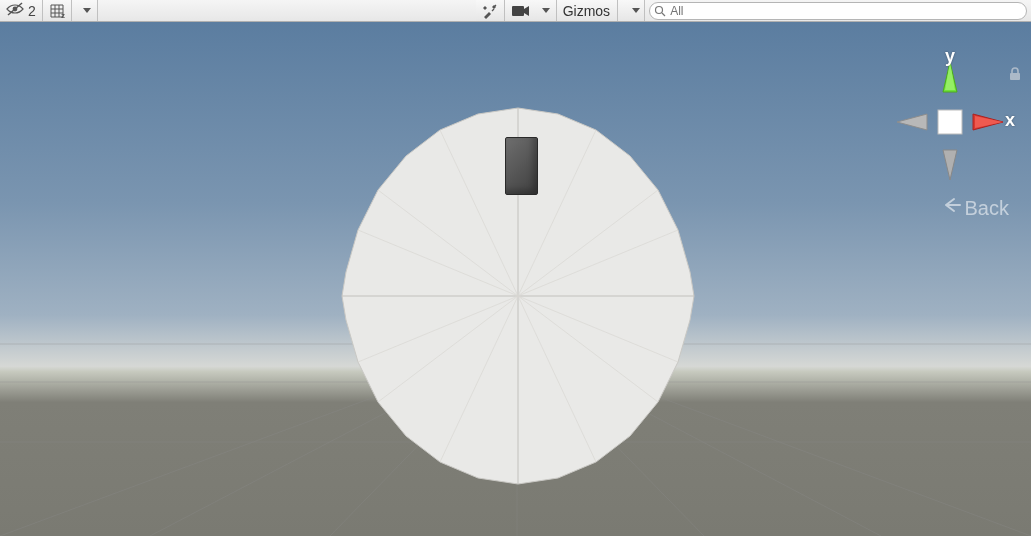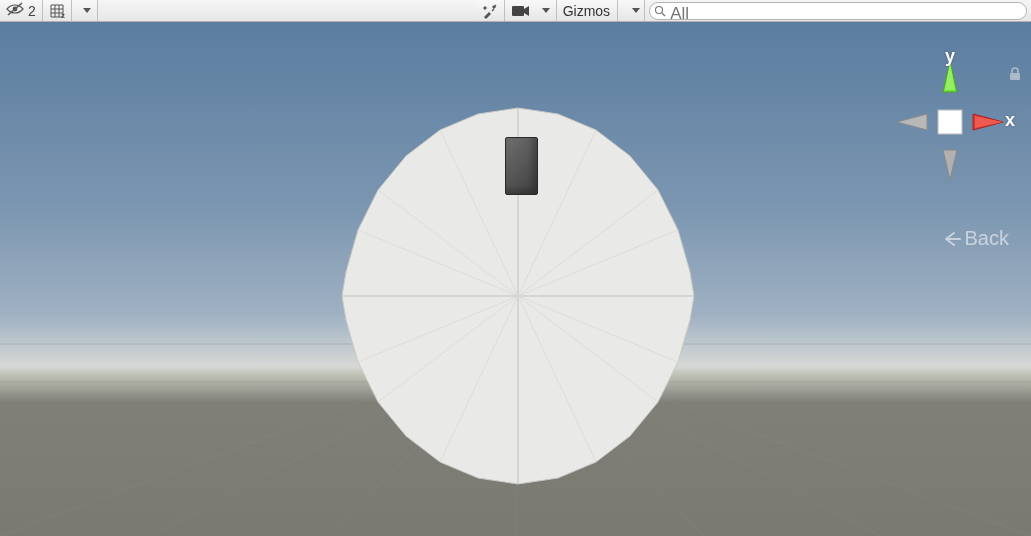--- a/index.html
+++ b/index.html
@@ -61,21 +61,21 @@
     border: 1px solid #b5b5b5;
     border-radius: 10px;
     padding: 0 6px 0 20px;
     position: relative;
   }
   .search svg {
     position: absolute; left: 4px; top: 2px;
   }
   .search input {
     border: none; outline: none;
-    font-size: 17px;
+    font-size: 12px;
     width: 100%;
     background: transparent;
     padding-top: 1px;
   }
   
   .scene {
     position: absolute;
     left: 0; right: 0; top: 22px; bottom: 0;
     overflow: hidden;
   }
@@ -124,25 +124,25 @@
   .gizmo .label {
     position: absolute;
     color: #fff;
     font-size: 18px;
     font-weight: 600;
     text-shadow: 0 0 2px rgba(0,0,0,0.4);
   }
   .back-link {
     position: absolute;
     right: 22px;
-    top: 205px;
+    top: 175px;
     color: rgba(255,255,255,0.55);
     font-size: 20px;
     display: flex;
-    align-items: center;
+    align-items: flex-start;
     gap: 4px;
     cursor: pointer;
   }
   .lock-icon {
     position: absolute;
     right: 8px;
     top: 44px;
     opacity: 0.55;
   }
 </style>

